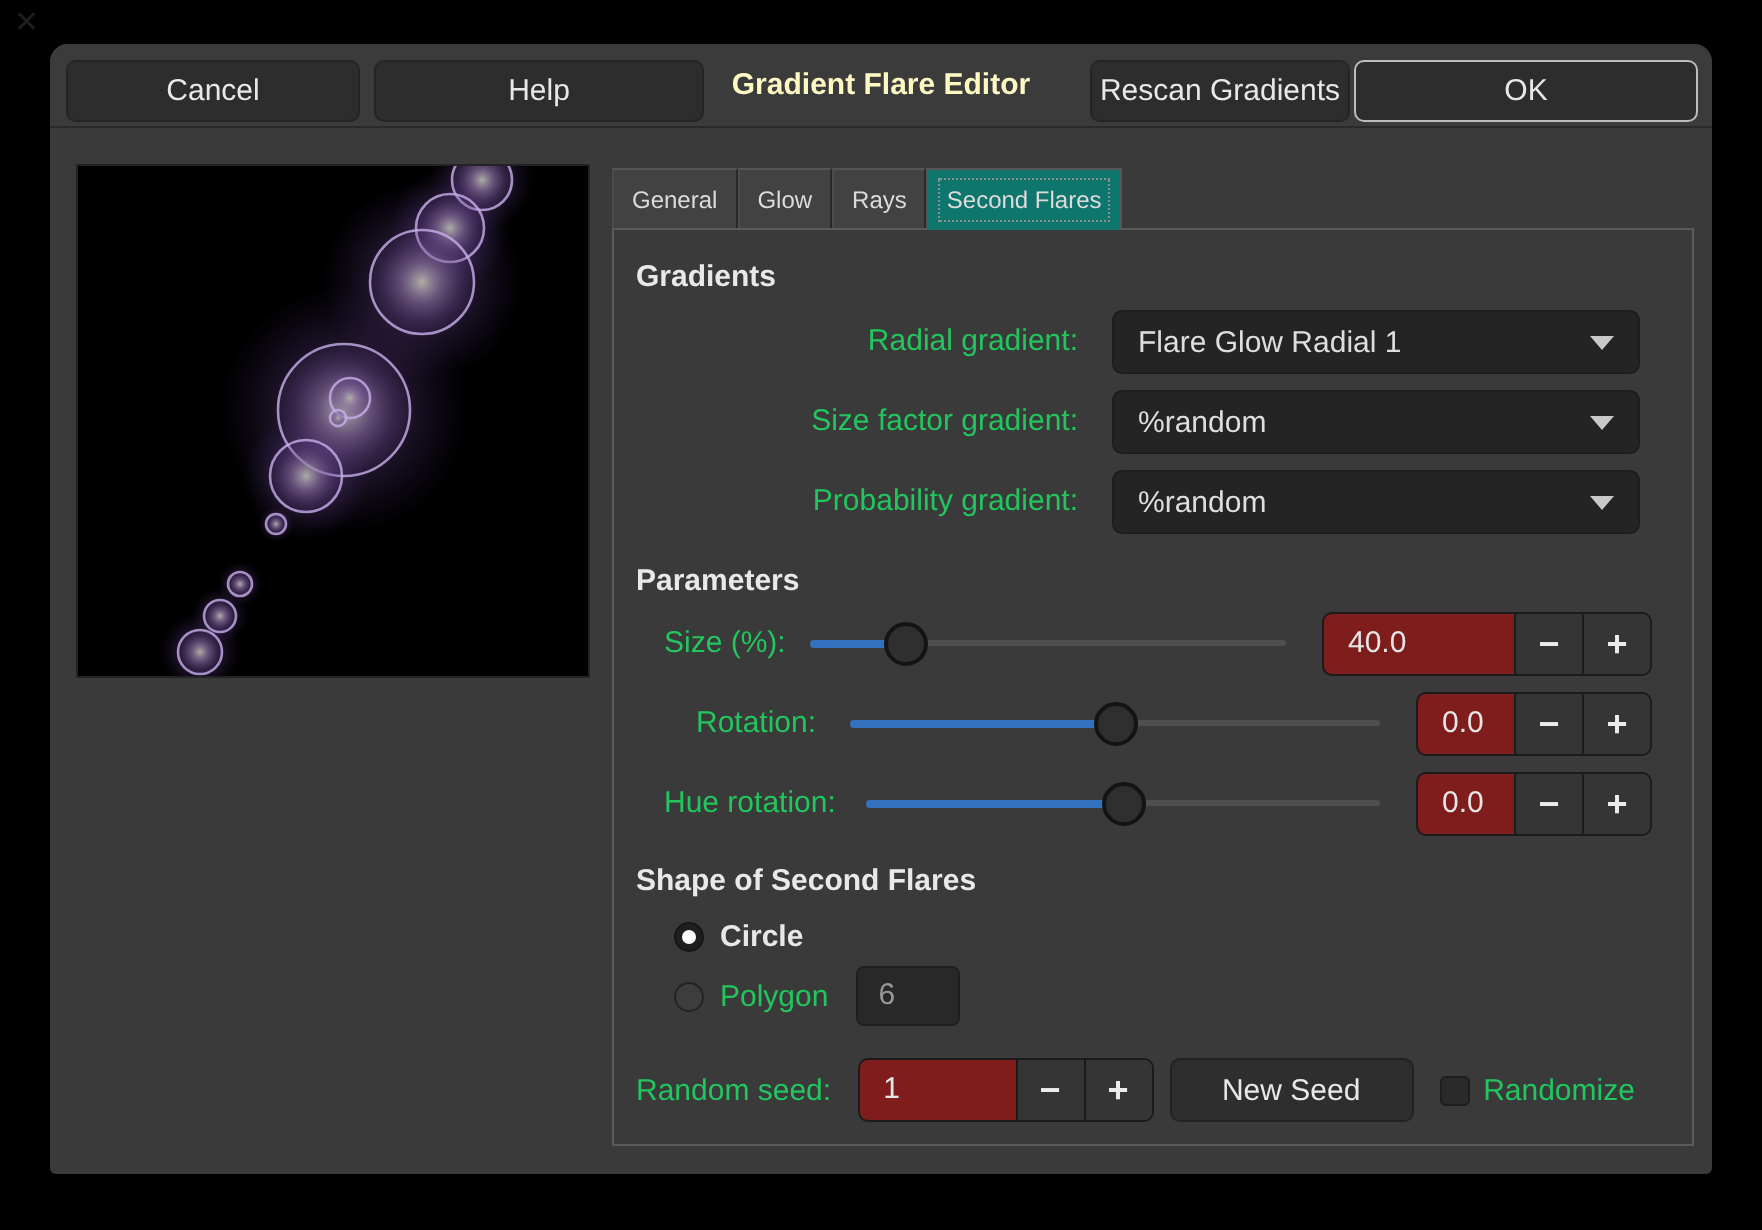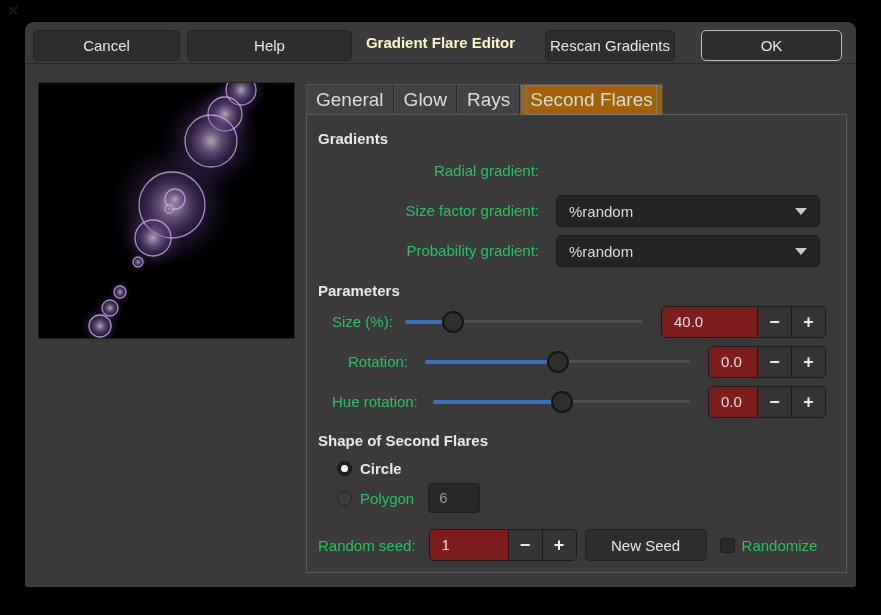--- a/index.html
+++ b/index.html
@@ -13,36 +13,36 @@
 
   
   .titlebar { position:absolute; left:0; top:0; width:100%; height:42px;
               background:#3b3b3b; border-bottom:1px solid #2a2a2a; border-radius:9px 9px 0 0; }
   .btn { position:absolute; top:8px; height:31px; background:#2d2d2d; border:1px solid #252525;
          border-radius:5px; color:#e8e8e8; font-size:15px; display:flex; align-items:center;
          justify-content:center; cursor:default; }
   .btn-cancel { left:8px;  width:147px; }
   .btn-help   { left:162px; width:165px; }
   .btn-rescan { left:520px; width:130px; }
-  .btn-ok     { left:676px; width:141px; border-color:#bdbdbd; }
+  .btn-ok     { left:652px; width:172px; border-color:#bdbdbd; }
   .win-title { position:absolute; left:0; right:0; top:0; height:42px; line-height:42px;
                text-align:center; font-weight:bold; color:#fef9c3; font-size:15px; }
 
   
   .preview { position:absolute; left:13px; top:60px; width:257px; height:257px;
              background:#000; border:1px solid #232323; }
   .preview svg { display:block; }
 
   
   .panel { position:absolute; left:281px; top:62px; width:541px; height:489px; }
   .tabs { position:absolute; left:0; top:0; height:30px; display:flex; z-index:2; }
-  .tab { height:30px; padding:0 9px; display:flex; align-items:center; font-size:19px;
+  .tab { height:30px; padding:0 9px; display:flex; align-items:center; font-size:12px;
          color:#dcdcdc; background:#424242; border-top:1px solid #555;
          border-left:1px solid #4c4c4c; border-right:1px solid #292929; }
-  .tab.active { background:#a16207; height:31px; border-right:1px solid #555;
+  .tab.active { background:#0f766e; height:31px; border-right:1px solid #555;
                 border-left:1px solid #555; }
   .tab.active .tlabel { outline:1px dotted #8f8f8f; outline-offset:3px; }
 
   .pbody { position:absolute; left:0; top:30px; right:0; bottom:0;
            border:1px solid #5a5a5a; background:#3a3a3a; }
 
   .heading { position:absolute; left:11px; font-size:15px; font-weight:bold; color:#e9e9e9; }
   .lbl { color:#22c55e; font-size:15px; }
 
   
@@ -164,20 +164,24 @@
           <span class="tlabel">Second Flares</span>
         </div>
     </div>
 
     <div class="pbody">
 
       <div class="heading" style="top:15px;">Gradients</div>
 
       <div class="grow" style="top:40px;">
         <span class="lbl">Radial gradient:</span>
+        <div class="dd">
+          <span>Flare Glow Radial 1</span>
+          <span class="caret"></span>
+        </div>
       </div>
 
       <div class="grow" style="top:80px;">
         <span class="lbl">Size factor gradient:</span>
         <div class="dd">
           <span>%random</span>
           <span class="caret"></span>
         </div>
       </div>
 

